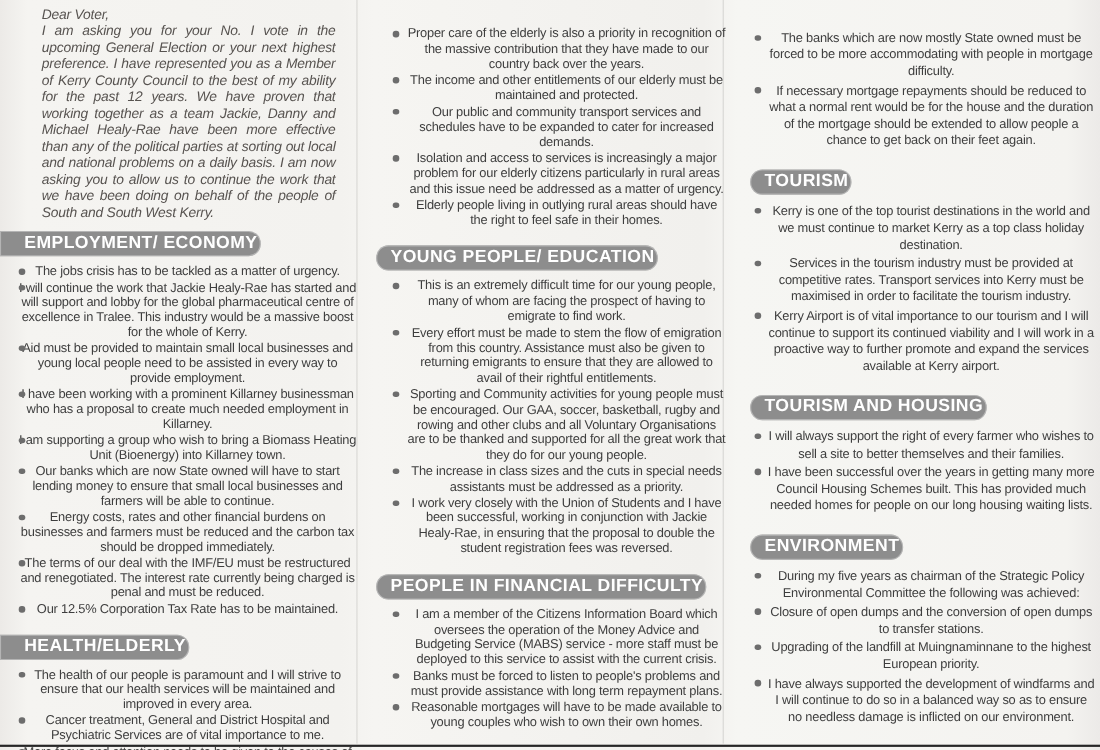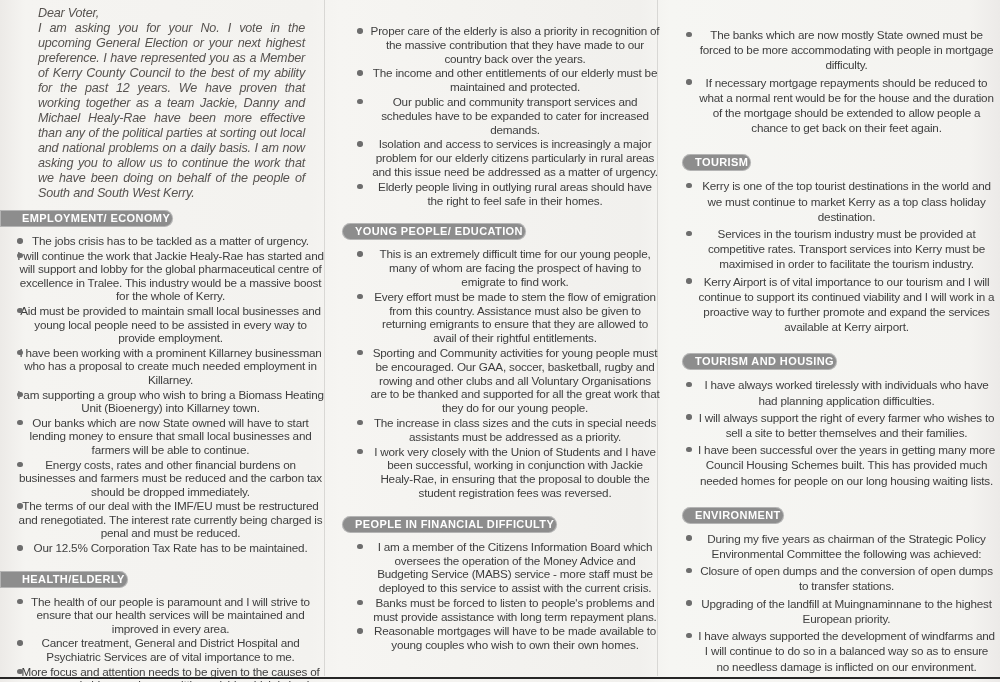--- a/index.html
+++ b/index.html
@@ -21,21 +21,21 @@
   .col-3{left:678px;width:319px;}
   .intro{margin:6px 12px 0 38px;width:267px;font-style:italic;color:#575350;
          font-size:12.6px;line-height:15px;letter-spacing:-0.2px;text-align:justify;}
   .salutation{text-align:left;}
   .blocks{display:block;}
   .col-2 .blocks{padding-top:22px;}
   .col-3 .blocks{padding-top:25px;}
   .section-badge{
     display:inline-block;
     background:#8d8d8d;color:#ffffff;
-    font-weight:bold;font-size:11px;letter-spacing:0.4px;
+    font-weight:bold;font-size:16px;letter-spacing:0.4px;
     padding:2px 3px 3px 13px;border-radius:11px;
     margin:8px 0 5px 4px;
     box-shadow:inset 0 0 0 1px rgba(255,255,255,0.35);
     white-space:nowrap;
   }
   .col-1 .section-badge{margin-left:0;border-top-left-radius:0;border-bottom-left-radius:0;padding-left:22px;}
   .col-1 .section-badge:first-child{margin-top:9px;}
   .col-3 .section-badge{margin-top:11px;}
   .bullet-list{list-style:none;margin:2px 0 8px 0;padding:0;}
   .bullet-item{
@@ -103,21 +103,20 @@
 
   <div class="col col-3">
     <div class="blocks"><ul class="bullet-list">
           <li class="bullet-item">The banks which are now mostly State owned must be forced to be more accommodating with people in mortgage difficulty.</li>
           <li class="bullet-item">If necessary mortgage repayments should be reduced to what a normal rent would be for the house and the duration of the mortgage should be extended to allow people a chance to get back on their feet again.</li>
         </ul><div class="section-badge">TOURISM</div><ul class="bullet-list">
           <li class="bullet-item">Kerry is one of the top tourist destinations in the world and we must continue to market Kerry as a top class holiday destination.</li>
           <li class="bullet-item">Services in the tourism industry must be provided at competitive rates. Transport services into Kerry must be maximised in order to facilitate the tourism industry.</li>
           <li class="bullet-item">Kerry Airport is of vital importance to our tourism and I will continue to support its continued viability and I will work in a proactive way to further promote and expand the services available at Kerry airport.</li>
         </ul><div class="section-badge">TOURISM AND HOUSING</div><ul class="bullet-list">
-          <li class="bullet-item">I have always worked tirelessly with individuals who have had planning application difficulties.</li>
           <li class="bullet-item">I will always support the right of every farmer who wishes to sell a site to better themselves and their families.</li>
           <li class="bullet-item">I have been successful over the years in getting many more Council Housing Schemes built. This has provided much needed homes for people on our long housing waiting lists.</li>
         </ul><div class="section-badge">ENVIRONMENT</div><ul class="bullet-list">
           <li class="bullet-item">During my five years as chairman of the Strategic Policy Environmental Committee the following was achieved:</li>
           <li class="bullet-item">Closure of open dumps and the conversion of open dumps to transfer stations.</li>
           <li class="bullet-item">Upgrading of the landfill at Muingnaminnane to the highest European priority.</li>
           <li class="bullet-item">I have always supported the development of windfarms and I will continue to do so in a balanced way so as to ensure no needless damage is inflicted on our environment.</li>
         </ul></div>
   </div>
 

